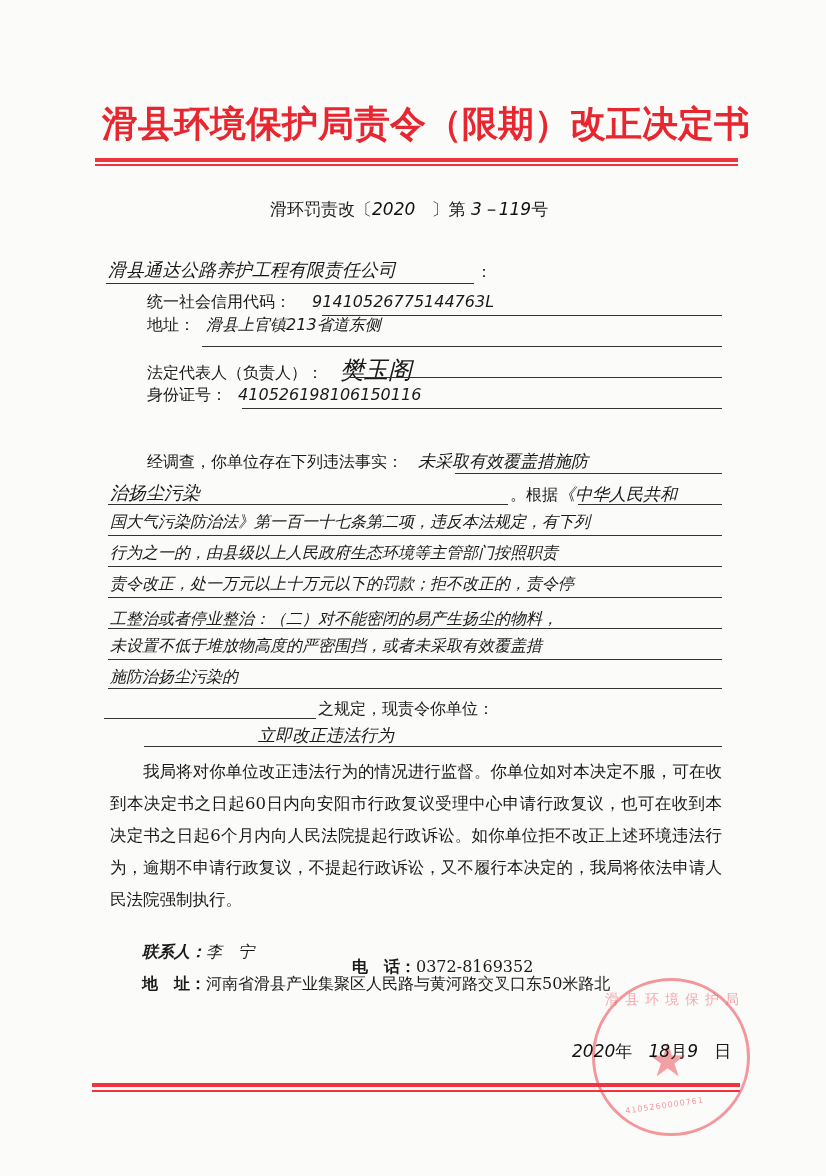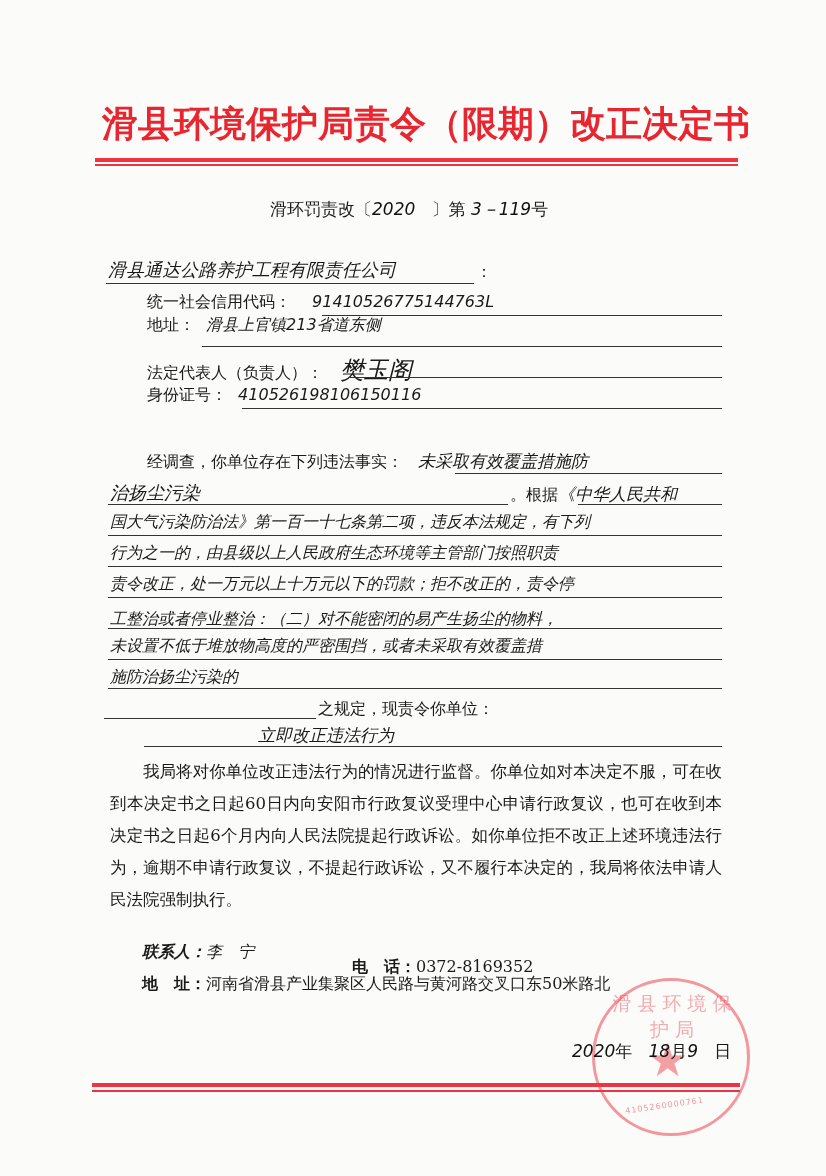--- a/index.html
+++ b/index.html
@@ -131,21 +131,21 @@
   </div>
   <div class="contact" style="left:352px; top:942px;margin-top:15px;">
     <span class="bold">电　话：</span><span>0372-8169352</span>
   </div>
   <div class="contact" style="left:142px; top:974px;">
     <span class="bold">地　址：</span><span>河南省滑县产业集聚区人民路与黄河路交叉口东50米路北</span>
   </div>
 
   <div class="stamp">
     <span class="stamp-star">★</span>
-    <span class="stamp-text" style="left:10px; top:10px; font-size:19px; letter-spacing:6px; width:140px; text-align:center;">滑县环境保护局</span>
+    <span class="stamp-text" style="left:10px; top:10px; font-size:14px; letter-spacing:6px; width:140px; text-align:center;">滑县环境保护局</span>
     <span class="stamp-code">4105260000761</span>
   </div>
 
   <div class="date">
     <span class="hw">2020</span><span>年</span>
     &nbsp;&nbsp;<span class="hw">18</span><span>月</span><span class="hw">9</span>
     &nbsp;&nbsp;<span>日</span>
   </div>
 
   <div class="red-rule" style="left:92px; top:1083px; width:648px;"></div>

